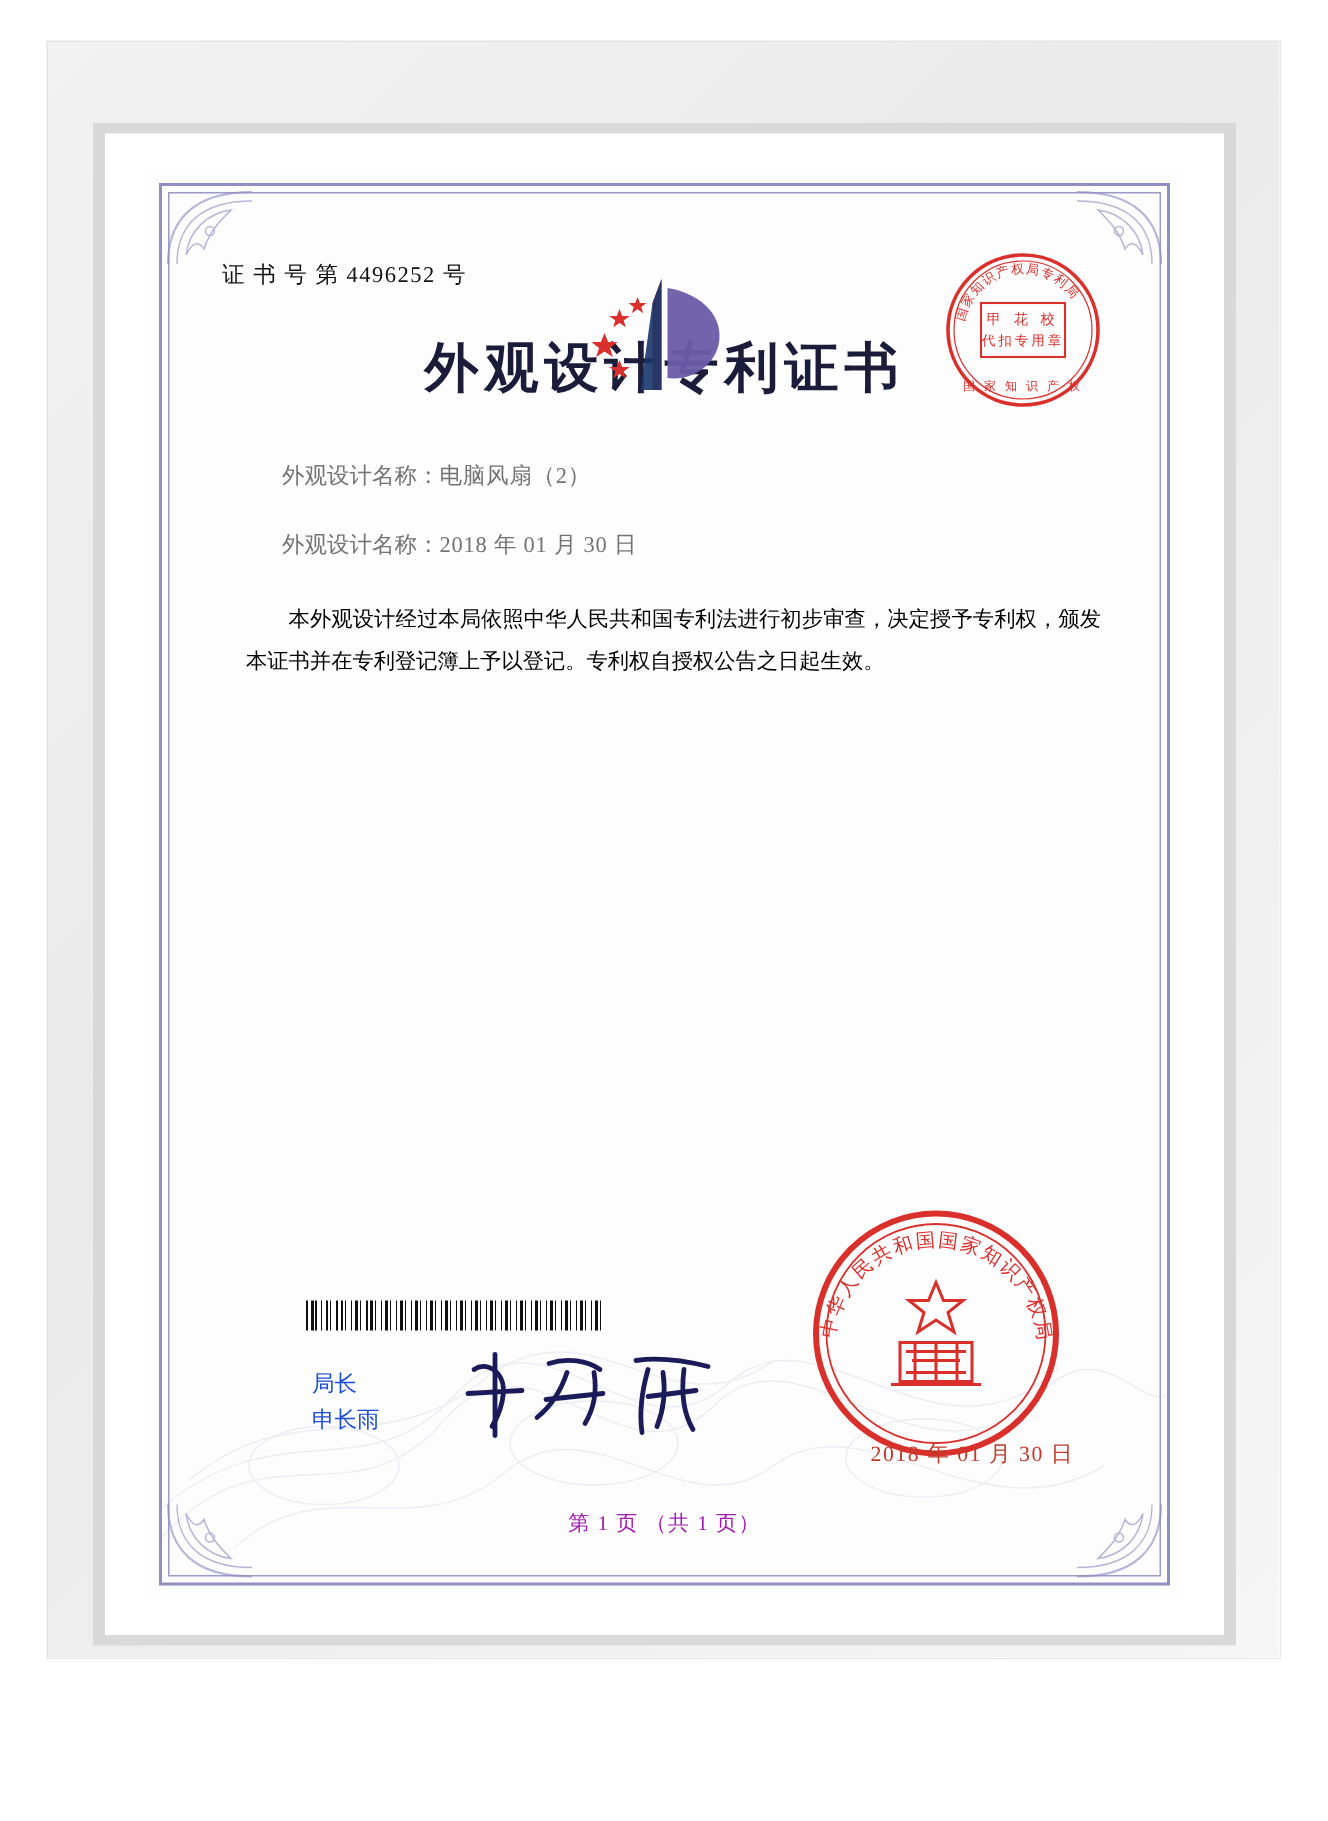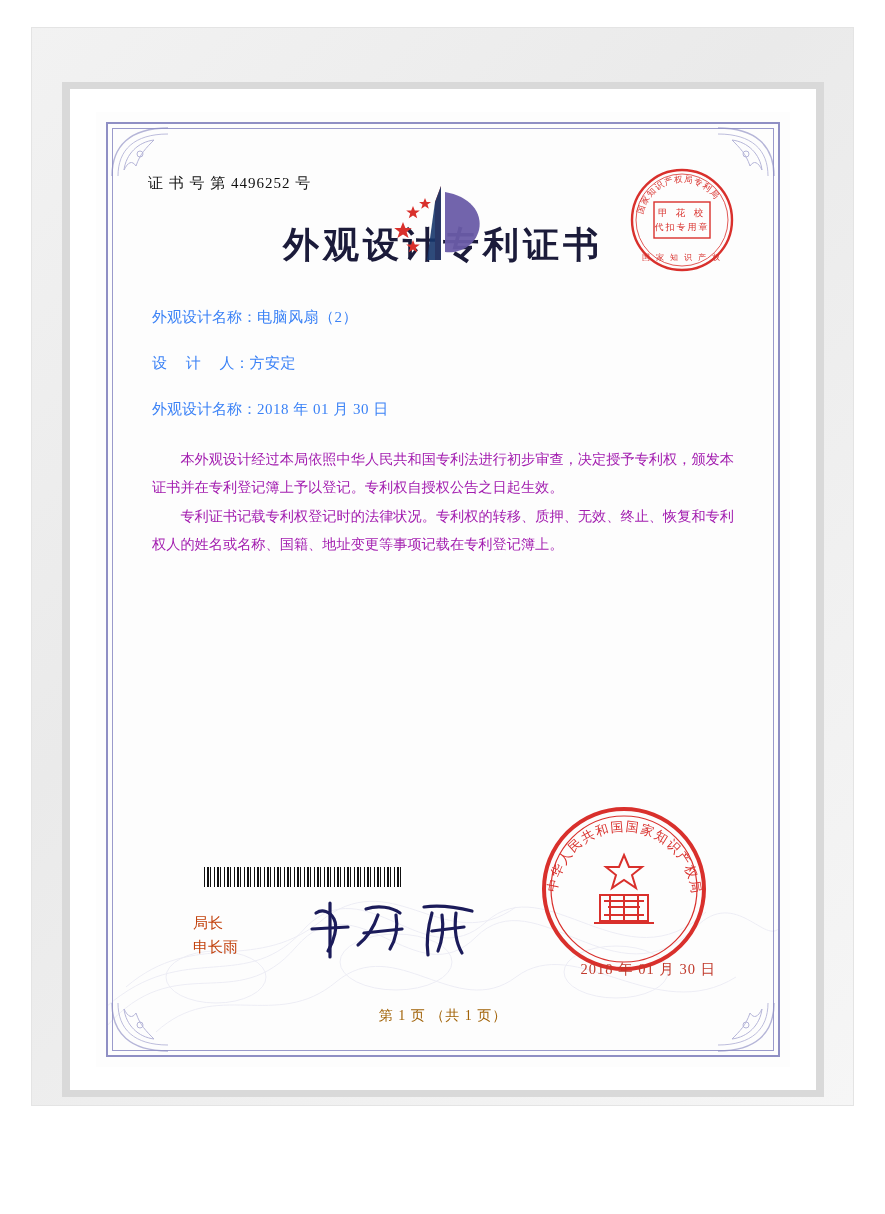--- a/index.html
+++ b/index.html
@@ -155,43 +155,44 @@
 
   .fields {
     margin-top: 38px;
     margin-left: 16px;
   }
   .field-row {
     display: flex;
     align-items: flex-end;
     margin-bottom: 27px;
     font-size: 15px;
-    color: #3b82f6;
+    color: #737373;
+    margin-left: 36px;
   }
   .field-label {
     white-space: pre;
     font-family: "Liberation Serif", serif;
   }
   .field-value {
     font-family: "Liberation Serif", serif;
     letter-spacing: 0.5px;
   }
   .field-value.mono {
     font-family: "Liberation Mono", monospace;
     font-size: 14px;
     letter-spacing: 0.5px;
   }
 
   .paragraphs {
     margin-top: 24px;
-    margin-left: 16px;
+    margin-left: 28px;
     margin-right: 16px;
     font-size: 14.2px;
     line-height: 1.95;
-    color: #a21caf;
+    color: #000000;
     text-align: justify;
   }
   .paragraphs p {
     margin: 0 0 2px 0;
     text-indent: 2em;
     font-family: "Liberation Serif", serif;
   }
 
   
   .barcode {
@@ -207,24 +208,24 @@
       #111 3px, #111 5px,
       #fff 5px, #fff 6px,
       #111 6px, #111 7px,
       #fff 7px, #fff 10px
     );
   }
 
   
   .sign-block {
     position: absolute;
-    left: 57px;
+    left: 72px;
     bottom: 78px;
     font-size: 15px;
-    color: #c2410c;
+    color: #1d4ed8;
     line-height: 1.6;
     font-family: "Liberation Serif", serif;
   }
   .signature {
     position: absolute;
     left: 168px;
     bottom: 72px;
     width: 190px;
     height: 72px;
   }
@@ -250,21 +251,21 @@
     font-family: "Liberation Serif", serif;
   }
 
   .footer {
     position: absolute;
     left: 0;
     right: 0;
     bottom: 12px;
     text-align: center;
     font-size: 14px;
-    color: #a16207;
+    color: #a21caf;
     letter-spacing: 1px;
     font-family: "Liberation Serif", serif;
   }
 </style>
 </head>
 <body>
 
 <div class="page">
 
   <div class="frame-outer"></div>
@@ -359,32 +360,27 @@
       </div>
 
       <div class="title">外观设计专利证书</div>
 
       <div class="fields">
         <div class="field-row">
           <span class="field-label">外观设计名称：</span>
           <span class="field-value">电脑风扇（2）</span>
         </div>
         <div class="field-row">
-          <span class="field-label">设　 计　 人：</span>
-          <span class="field-value">方安定</span>
-        </div>
-        <div class="field-row">
           <span class="field-label">外观设计名称：</span>
           <span class="field-value">2018 年 01 月 30 日</span>
         </div>
       </div>
 
       <div class="paragraphs">
         <p>本外观设计经过本局依照中华人民共和国专利法进行初步审查，决定授予专利权，颁发本证书并在专利登记簿上予以登记。专利权自授权公告之日起生效。</p>
-        <p>专利证书记载专利权登记时的法律状况。专利权的转移、质押、无效、终止、恢复和专利权人的姓名或名称、国籍、地址变更等事项记载在专利登记簿上。</p>
       </div>
 
       <div class="barcode"></div>
 
       <div class="sign-block">
         <div>局长</div>
         <div>申长雨</div>
       </div>
 
       <div class="signature">

